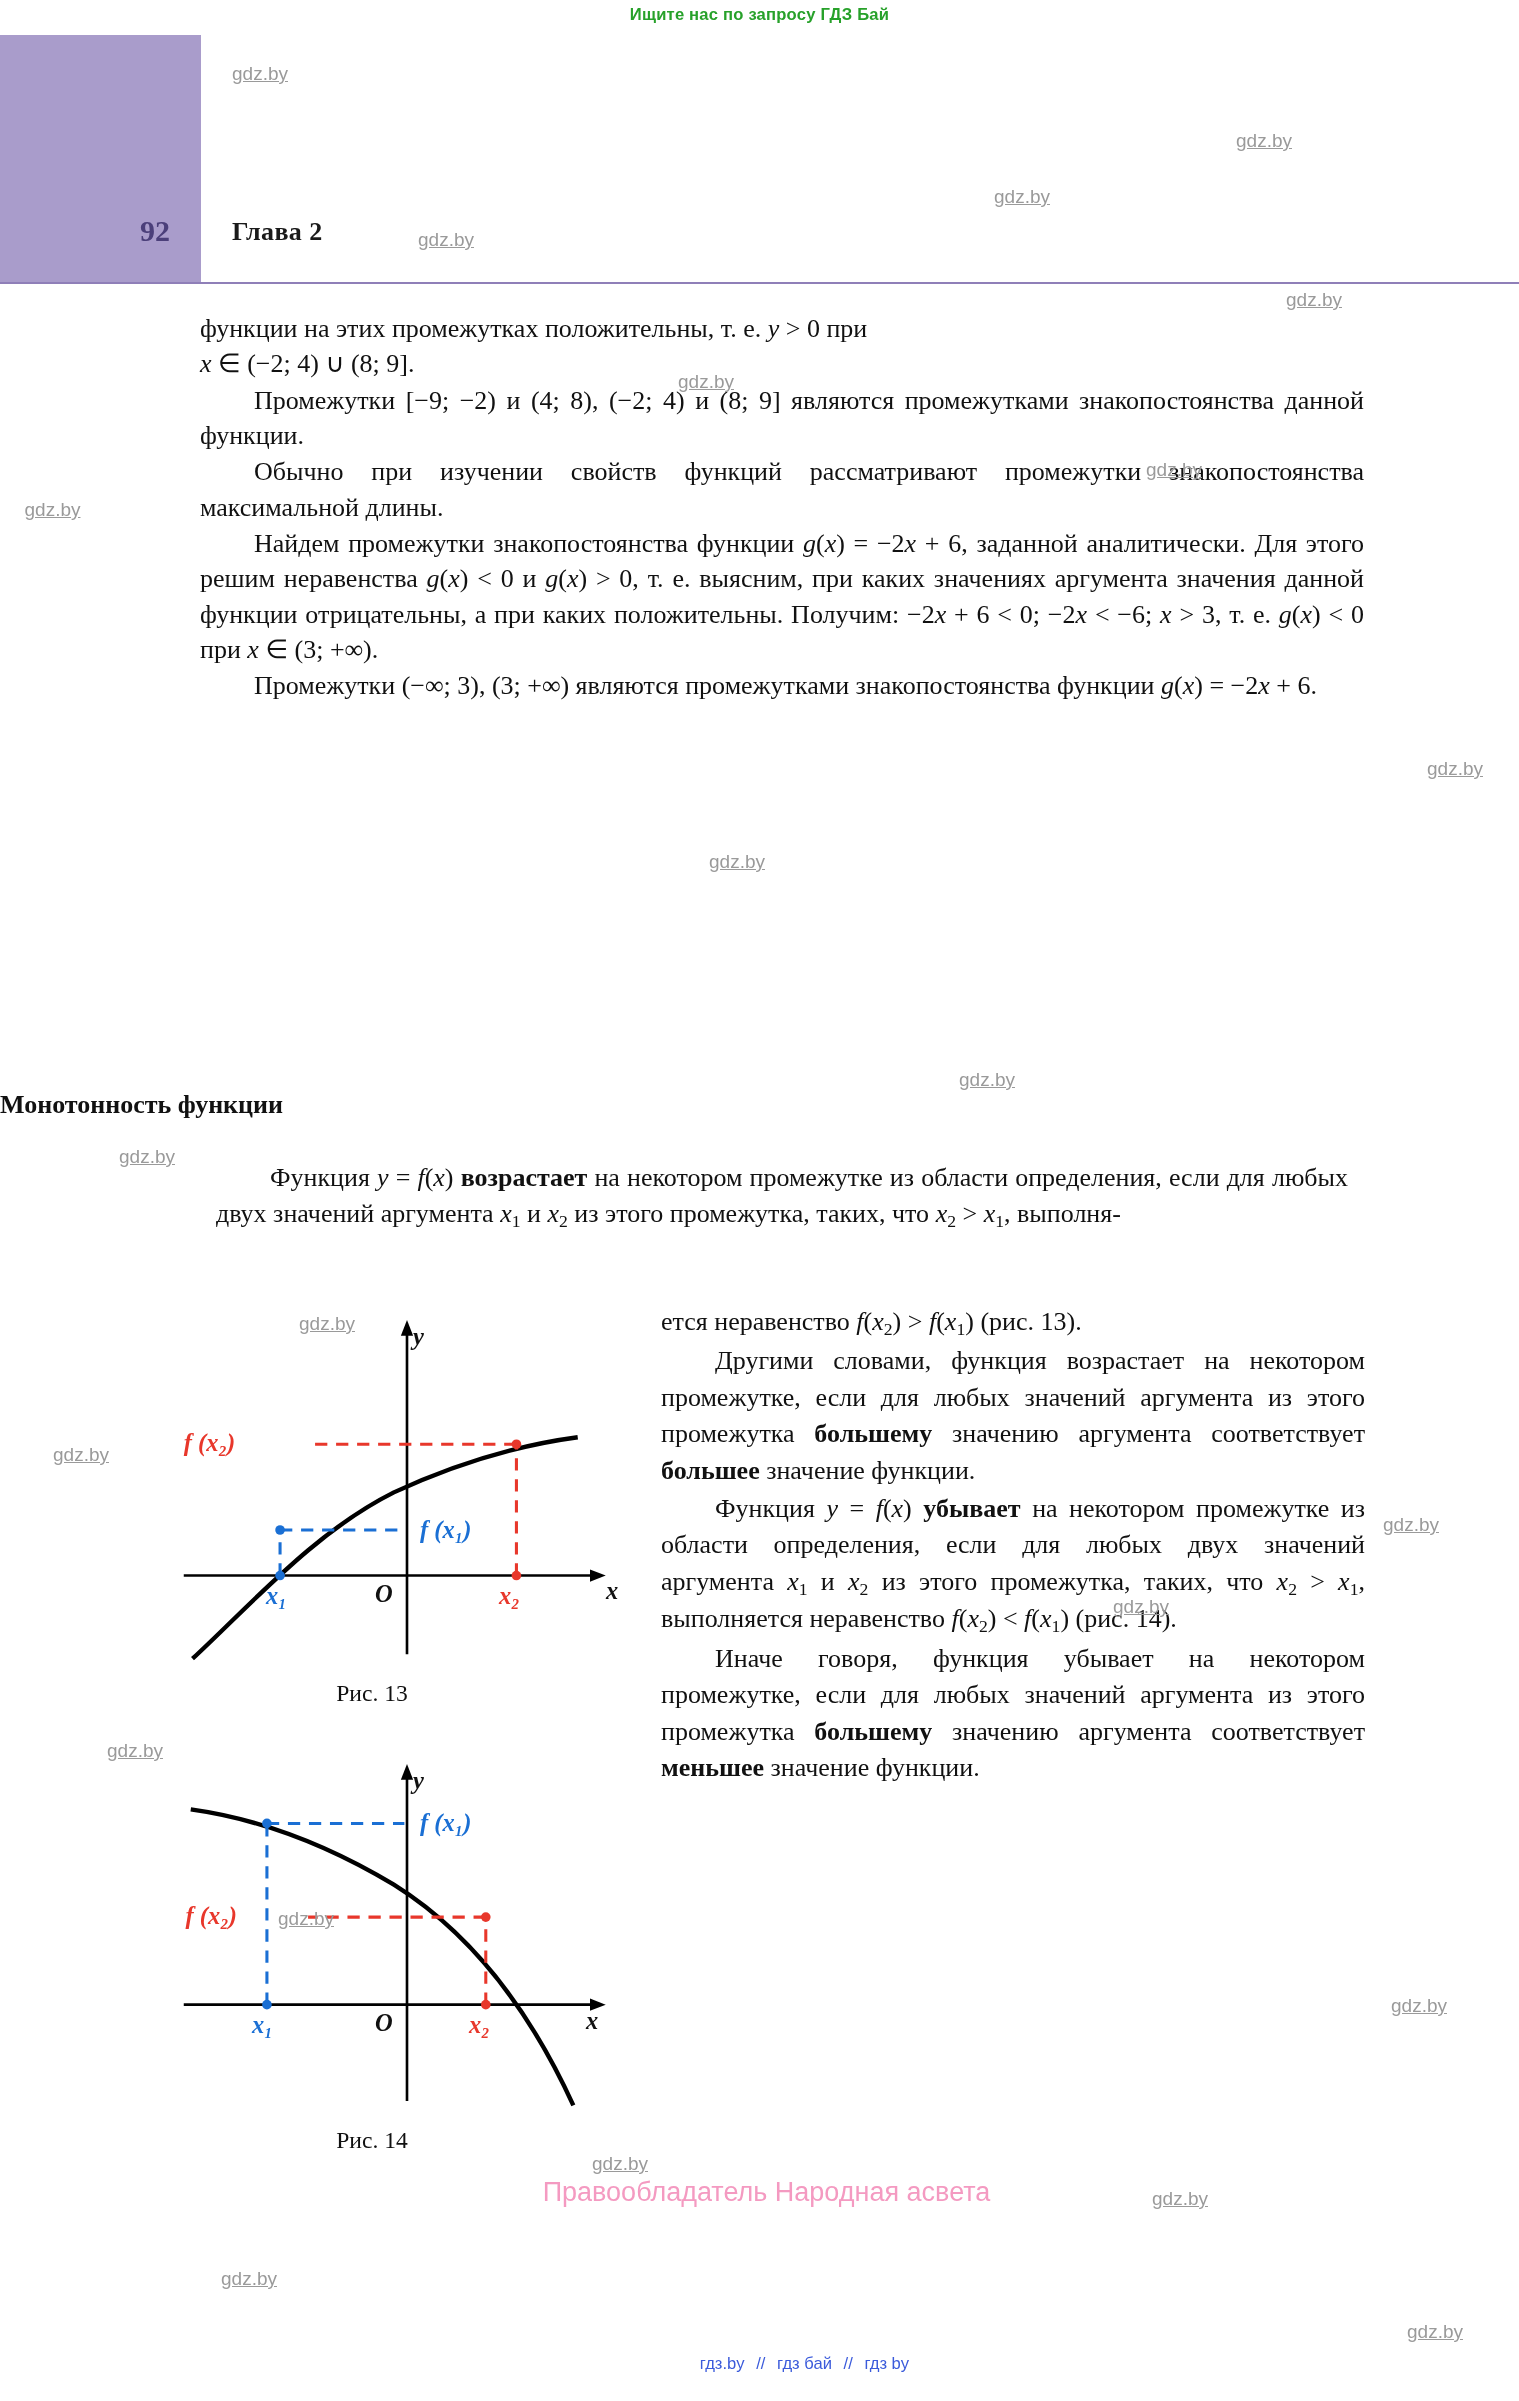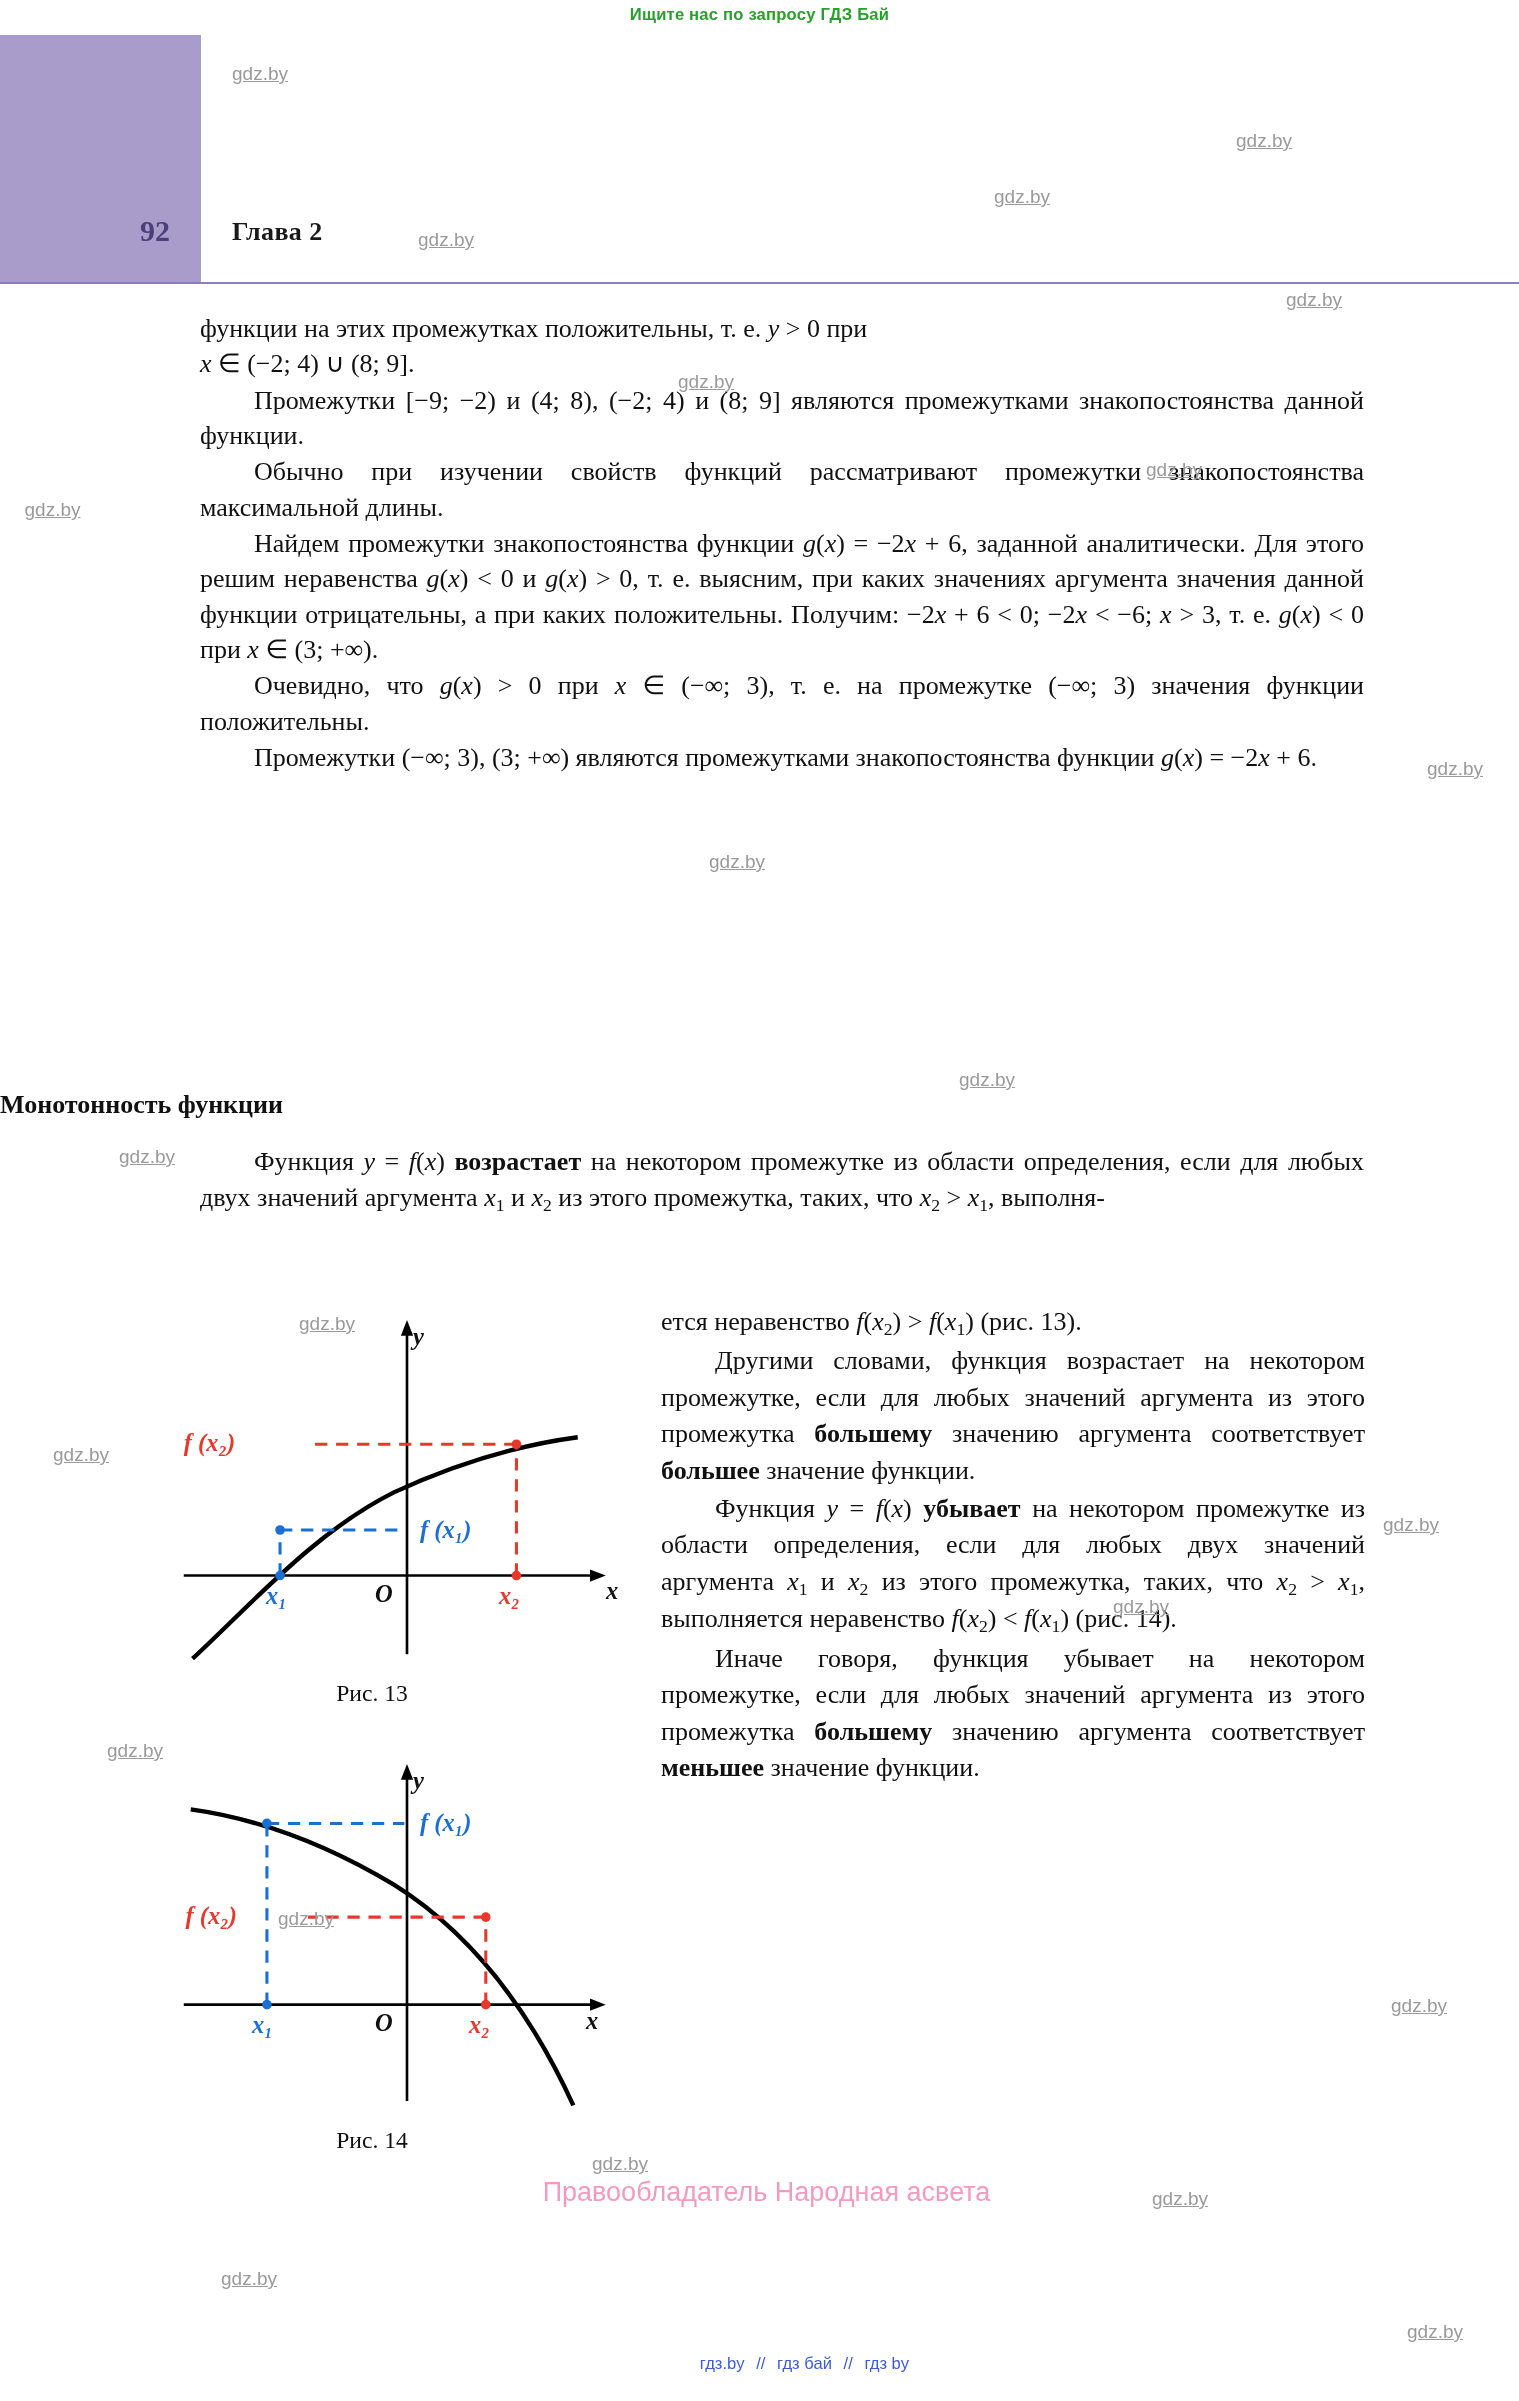--- a/index.html
+++ b/index.html
@@ -109,21 +109,21 @@
 
   .def-col {
     position: absolute;
     top: 1144px;
     left: 200px;
     width: 1164px;
     font-size: 26px;
     line-height: 1.38;
     text-align: justify;
   }
-  .def-col p { margin: 0; text-indent: 54px; }
+  .def-col p { margin: 16px; text-indent: 54px; }
 
   
   .right-col {
     position: absolute;
     top: 1304px;
     left: 661px;
     width: 704px;
     font-size: 26px;
     line-height: 1.40;
     text-align: justify;
@@ -182,23 +182,20 @@
     <i class="math">x</i> ∈ (−2; 4) ∪ (8; 9].
   </p>
   <p>
     Промежутки [−9; −2) и (4; 8), (−2; 4) и (8; 9] являются промежутками знакопостоянства данной функции.
   </p>
   <p>
     Обычно при изучении свойств функций рассматривают промежутки знакопостоянства максимальной длины.
   </p>
   <p>
     Найдем промежутки знакопостоянства функции <i class="math">g</i>(<i class="math">x</i>) = −2<i class="math">x</i> + 6, заданной аналитически. Для этого решим неравенства <i class="math">g</i>(<i class="math">x</i>) &lt; 0 и <i class="math">g</i>(<i class="math">x</i>) &gt; 0, т. е. выясним, при каких значениях аргумента значения данной функции отрицательны, а при каких положительны. Получим: −2<i class="math">x</i> + 6 &lt; 0; −2<i class="math">x</i> &lt; −6; <i class="math">x</i> &gt; 3, т. е. <i class="math">g</i>(<i class="math">x</i>) &lt; 0 при <i class="math">x</i> ∈ (3; +∞).
-  </p>
-  <p>
-    Очевидно, что <i class="math">g</i>(<i class="math">x</i>) &gt; 0 при <i class="math">x</i> ∈ (−∞; 3), т. е. на промежутке (−∞; 3) значения функции положительны.
   </p>
   <p>
     Промежутки (−∞; 3), (3; +∞) являются промежутками знакопостоянства функции <i class="math">g</i>(<i class="math">x</i>) = −2<i class="math">x</i> + 6.
   </p>
 </div>
 
 <div class="section-head">Монотонность функции</div>
 
 <div class="def-col">
   <p>

